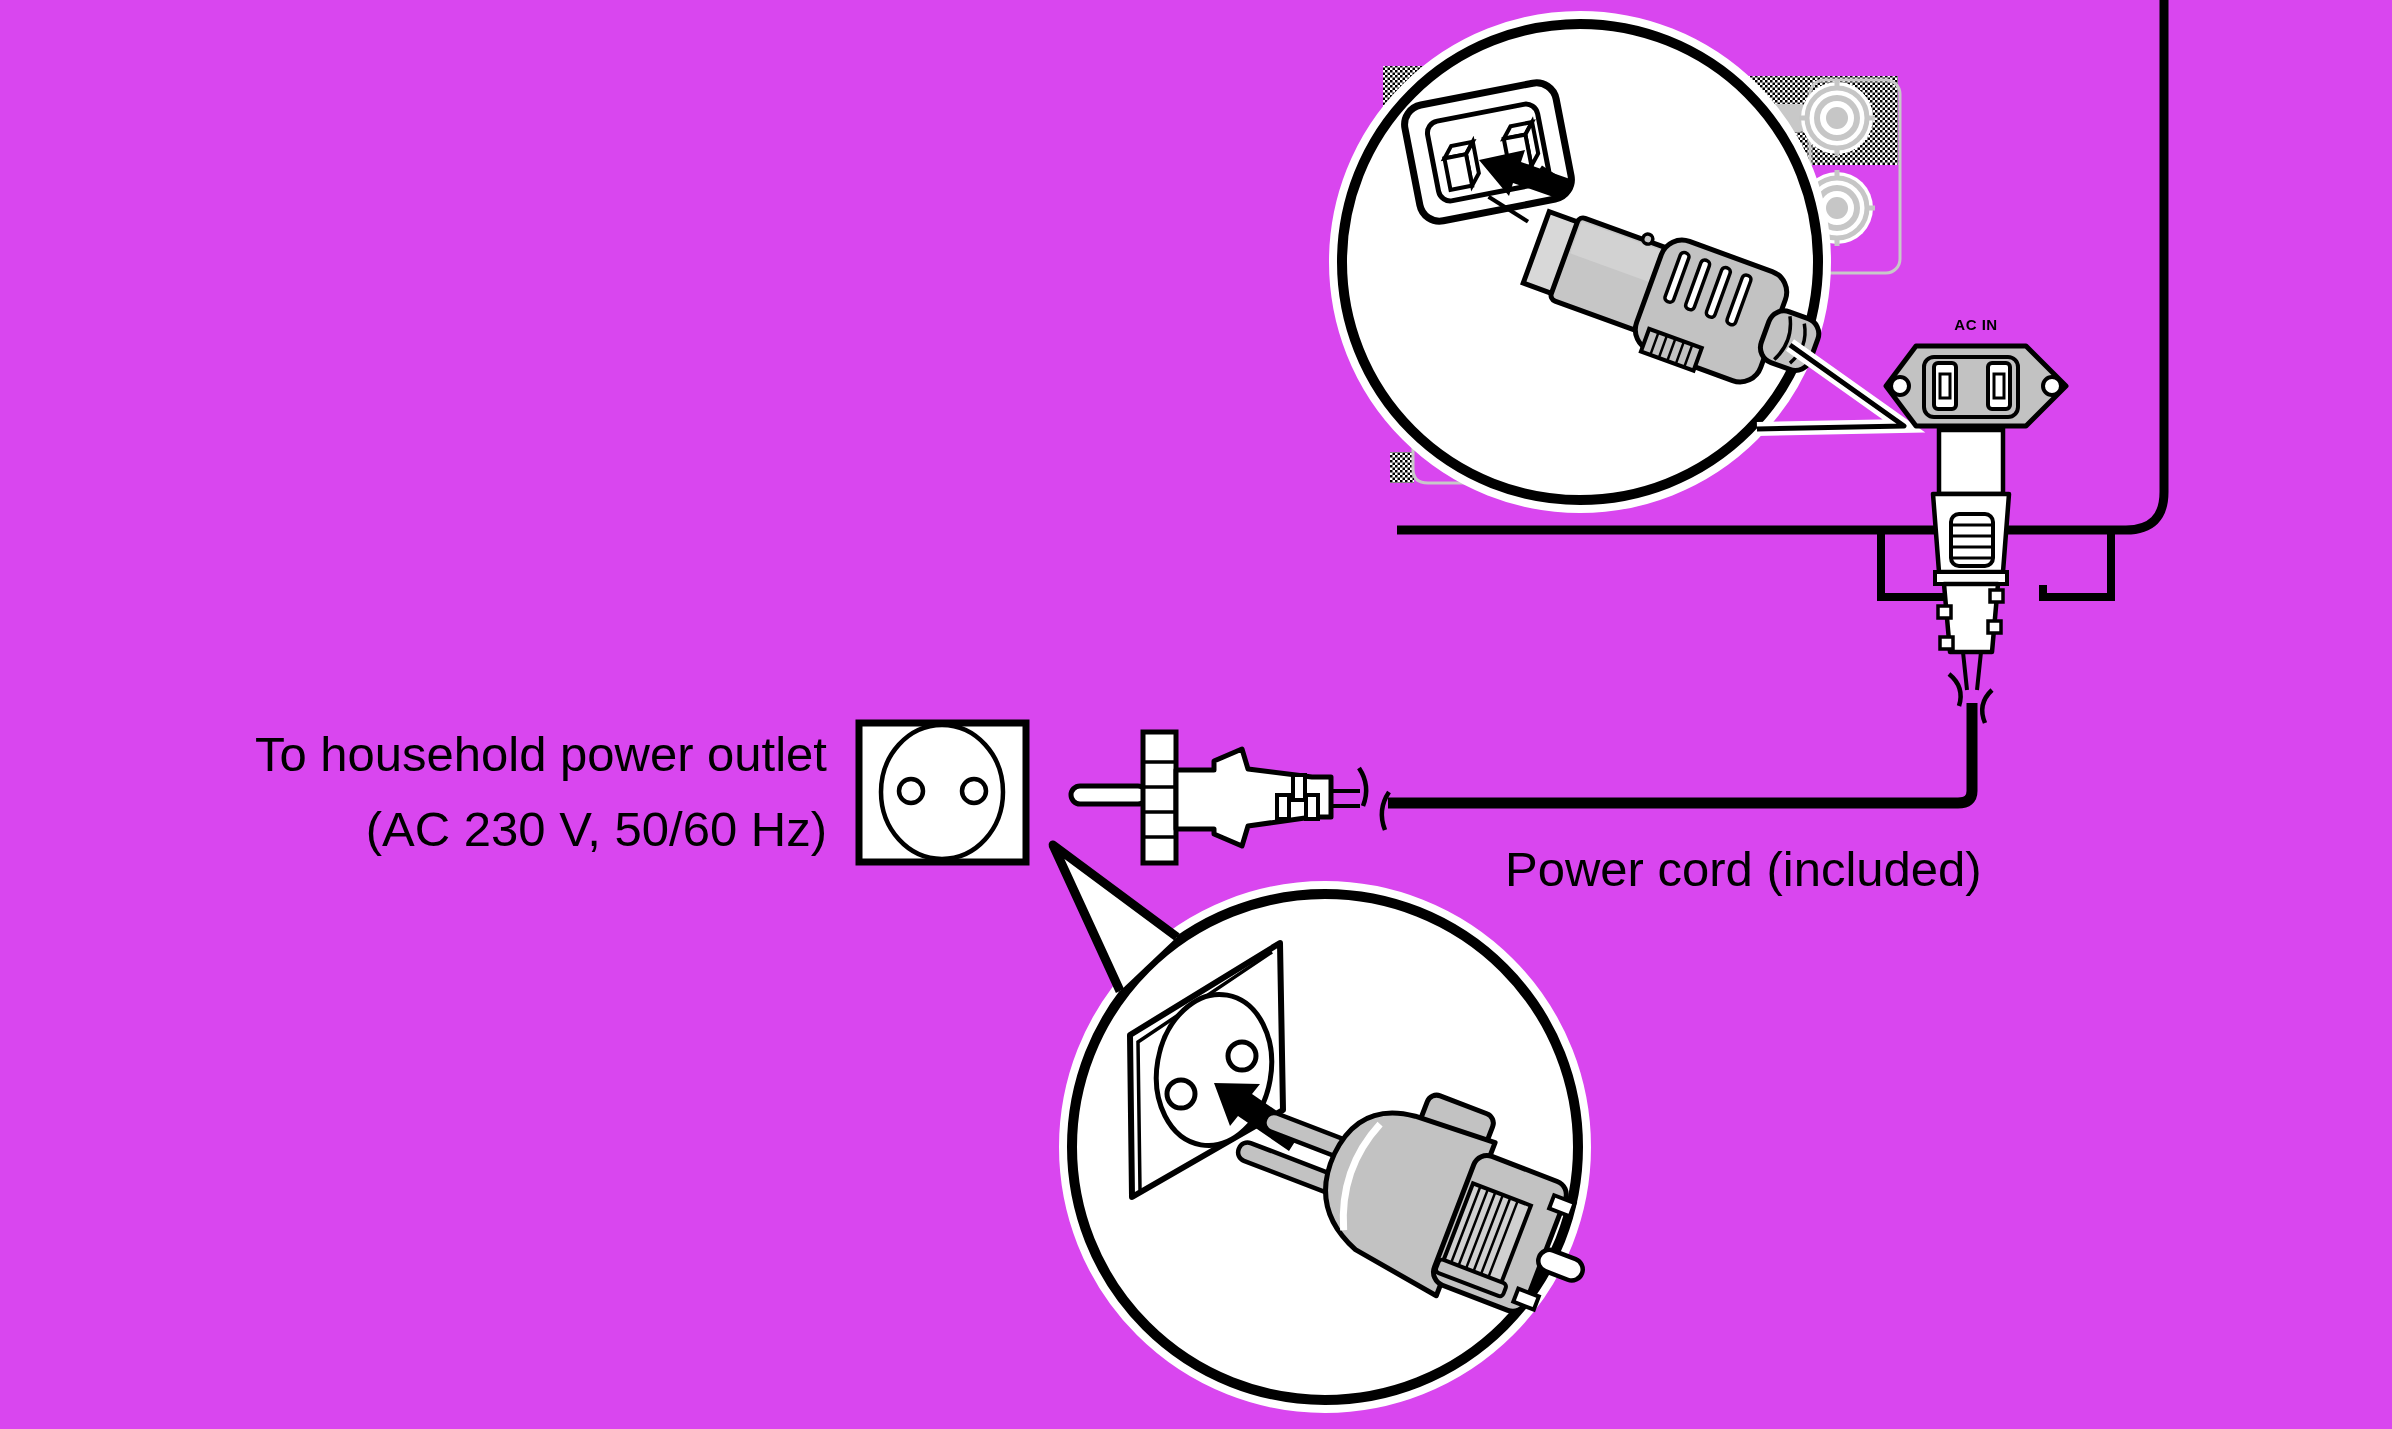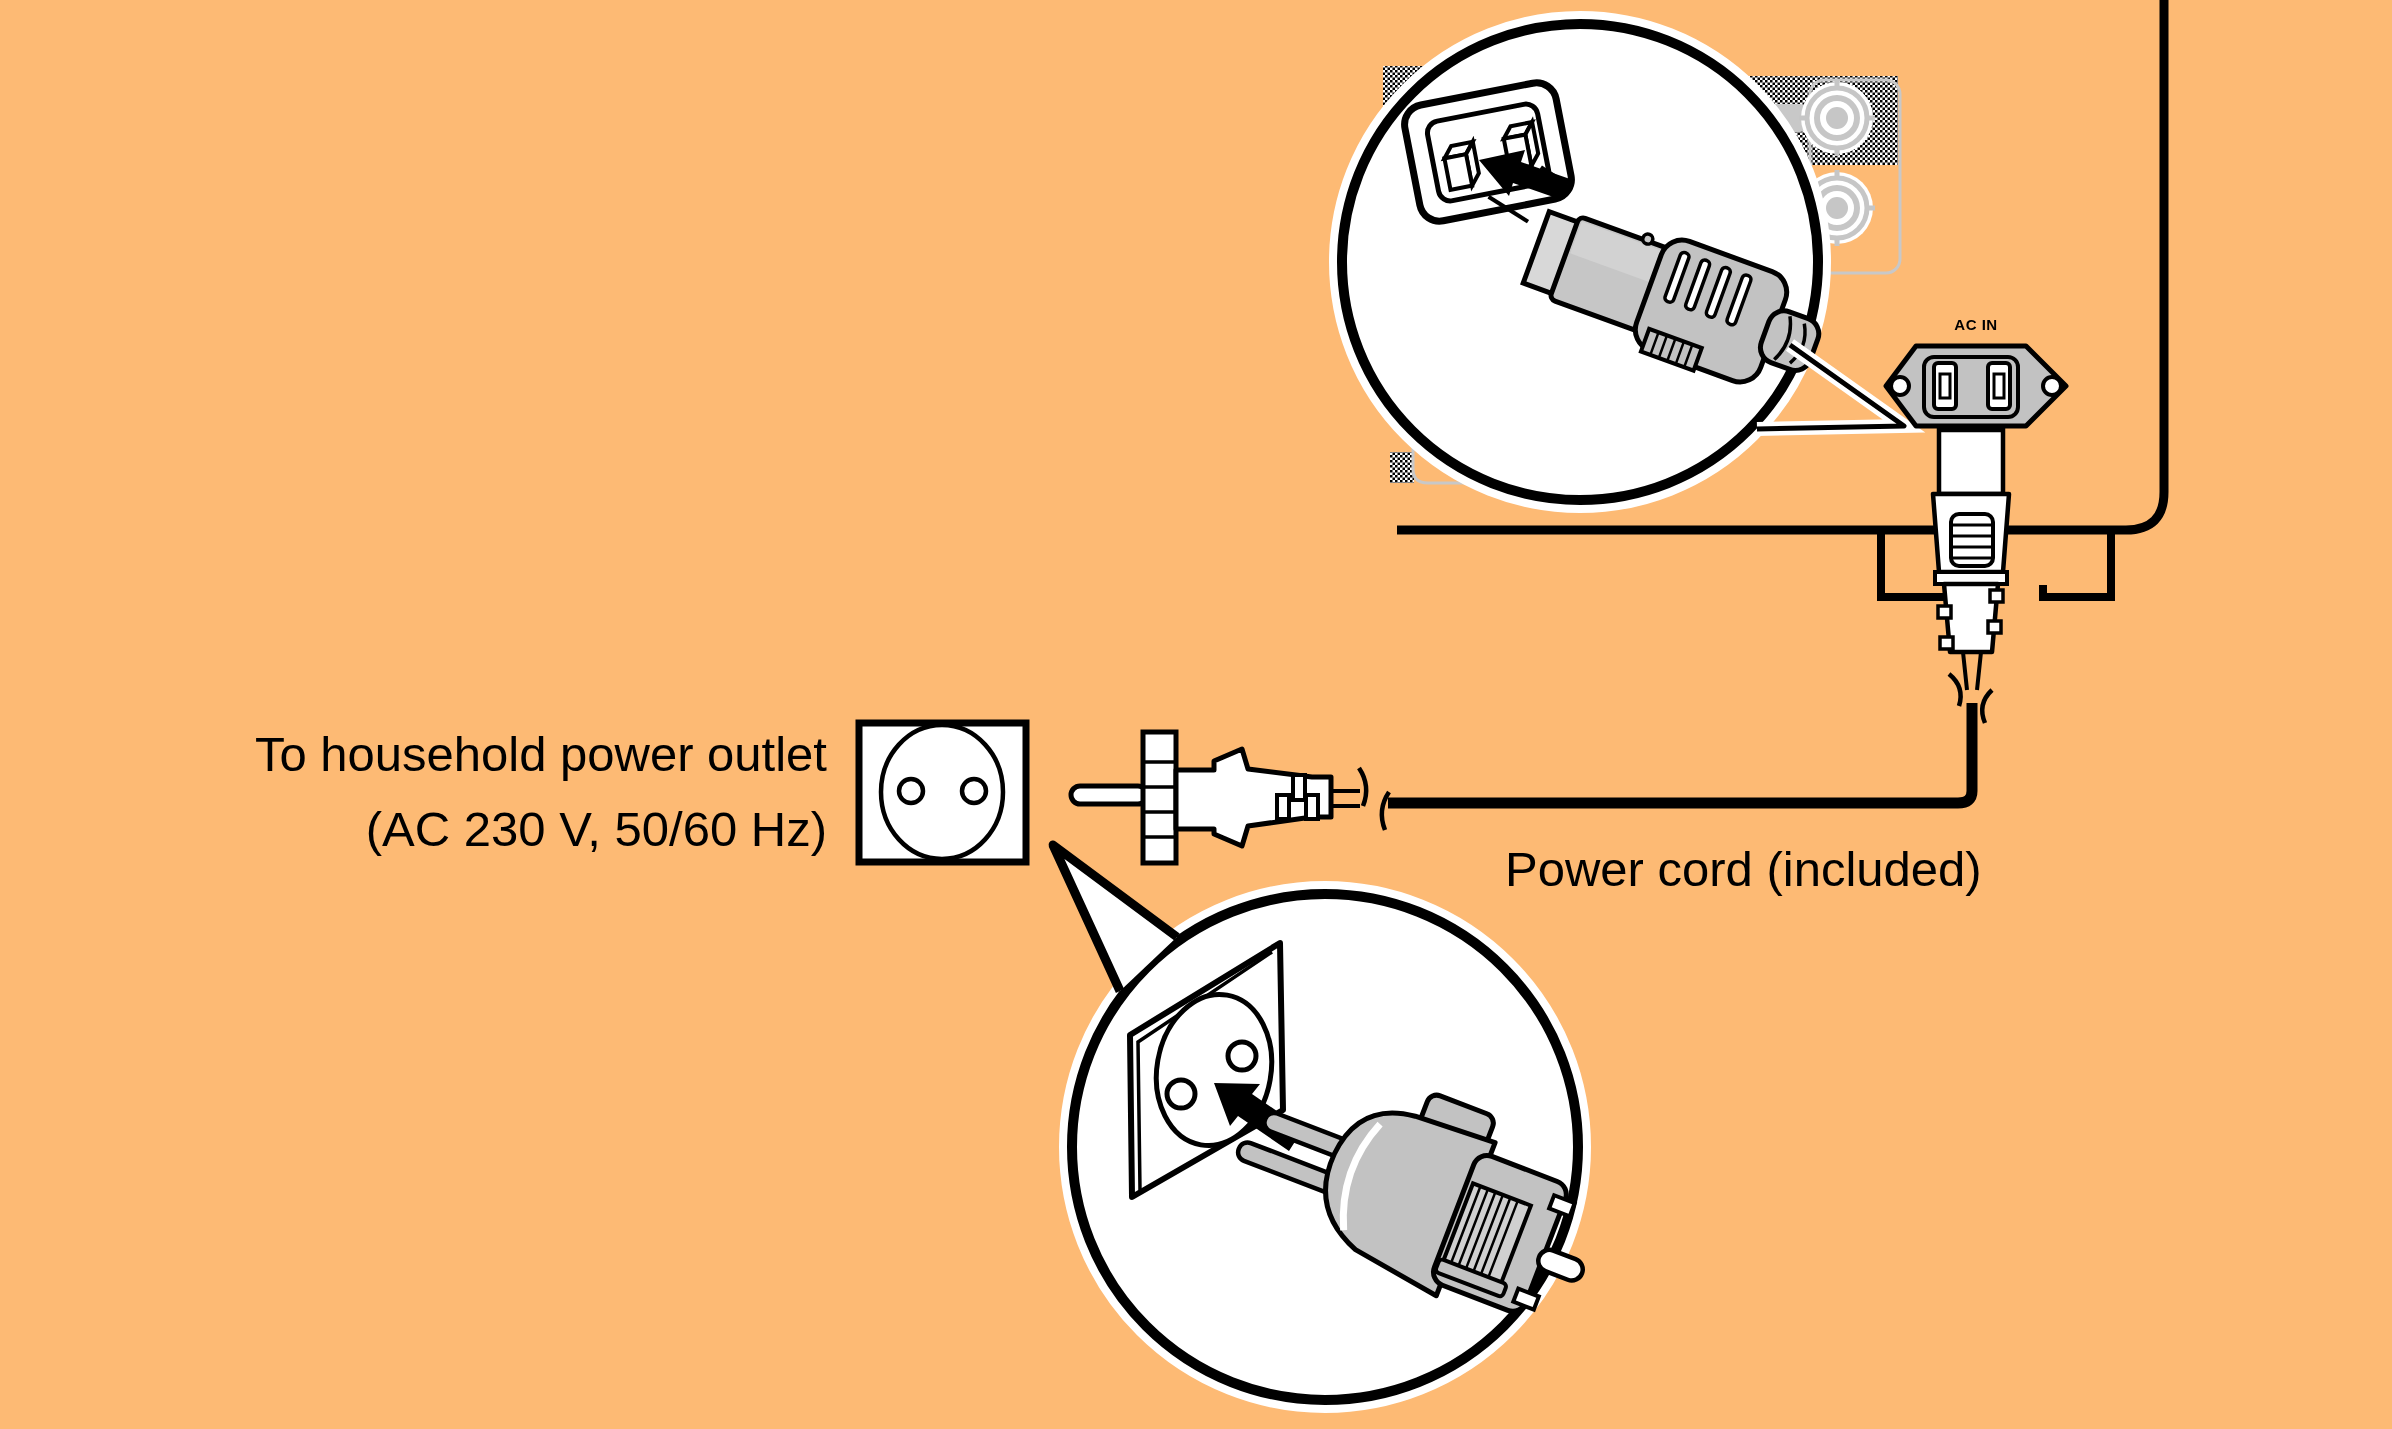--- a/index.html
+++ b/index.html
@@ -1,17 +1,17 @@
 <!DOCTYPE html>
 <html><head>
 <meta charset="utf-8">
 <title>Diagram</title>
 <style>
   html,body{margin:0;padding:0;background:#fff;}
-  .stage{position:relative;width:2392px;height:1429px;background:#fdba74;overflow:hidden;
+  .stage{position:relative;width:2392px;height:1429px;background:#d946ef;overflow:hidden;
          font-family:"Liberation Sans","DejaVu Sans",sans-serif;}
   svg{display:block;}
   .lbl{font-family:"Liberation Sans","DejaVu Sans",sans-serif;font-size:49px;fill:#000;}
   .lbl-small{font-family:"Liberation Sans","DejaVu Sans",sans-serif;font-size:15px;font-weight:bold;fill:#000;letter-spacing:.5px;}
   .ln{stroke:#000;fill:none;}
   .white{fill:#fff;stroke:#000;}
   .grey{fill:#c2c2c2;stroke:#000;}
   .panelart{stroke:#c8c8c8;fill:none;}
 </style>
 </head>

